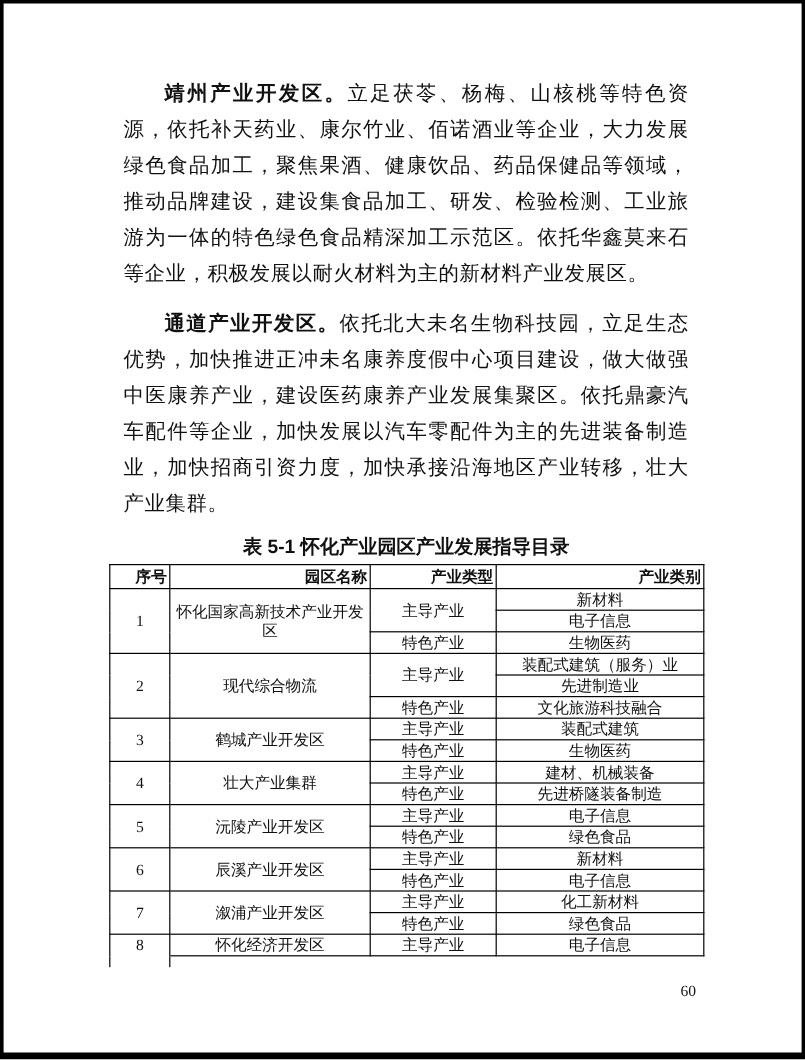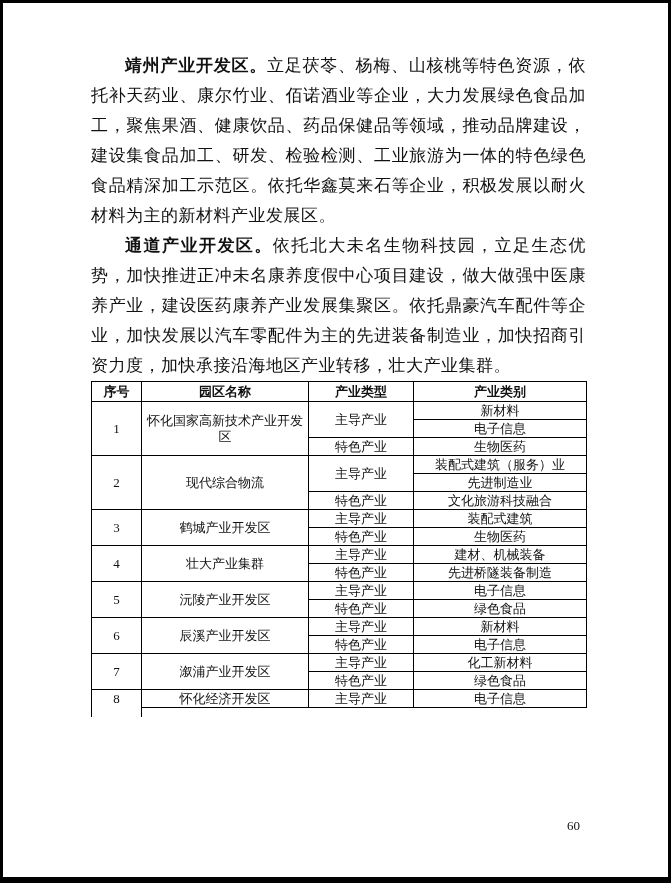--- a/index.html
+++ b/index.html
@@ -19,21 +19,21 @@
     color: #111111;
     overflow: hidden;
   }
   .content {
     position: absolute;
     left: 88px;
     top: 48px;
     width: 495px;
   }
   .para {
-    margin: 0;
+    margin: 12px;
     font-size: 17px;
     line-height: 30px;
     text-align: justify;
     text-indent: 2em;
     letter-spacing: 0.5px;
   }
   .para-lead {
     font-weight: bold;
     font-family: "Liberation Sans", "DejaVu Sans", sans-serif;
   }
@@ -58,20 +58,21 @@
     vertical-align: middle;
     padding: 0 2px;
     line-height: 16px;
     height: 17px;
     overflow: hidden;
   }
   table.guidance th {
     font-family: "Liberation Sans", "DejaVu Sans", sans-serif;
     font-weight: bold;
     height: 19px;
+    text-align: right;
   }
   table.guidance td.no-bottom {
     border-bottom: none;
   }
   .tick {
     position: absolute;
     width: 1px;
     height: 9px;
     background: #000000;
   }
@@ -86,20 +87,21 @@
 </head>
 <body>
 
 <div class="page">
   <div class="content">
 
     <p class="para"><span class="para-lead">靖州产业开发区。</span><span>立足茯苓、杨梅、山核桃等特色资源，依托补天药业、康尔竹业、佰诺酒业等企业，大力发展绿色食品加工，聚焦果酒、健康饮品、药品保健品等领域，推动品牌建设，建设集食品加工、研发、检验检测、工业旅游为一体的特色绿色食品精深加工示范区。依托华鑫莫来石等企业，积极发展以耐火材料为主的新材料产业发展区。</span></p>
 
     <p class="para"><span class="para-lead">通道产业开发区。</span><span>依托北大未名生物科技园，立足生态优势，加快推进正冲未名康养度假中心项目建设，做大做强中医康养产业，建设医药康养产业发展集聚区。依托鼎豪汽车配件等企业，加快发展以汽车零配件为主的先进装备制造业，加快招商引资力度，加快承接沿海地区产业转移，壮大产业集群。</span></p>
 
+    <div class="table-title">表 5-1 怀化产业园区产业发展指导目录</div>
 
     <table class="guidance">
       <colgroup>
         <col style="width:50px">
         <col style="width:167px">
         <col style="width:105px">
         <col style="width:173px">
       </colgroup>
       <thead>
         <tr>

